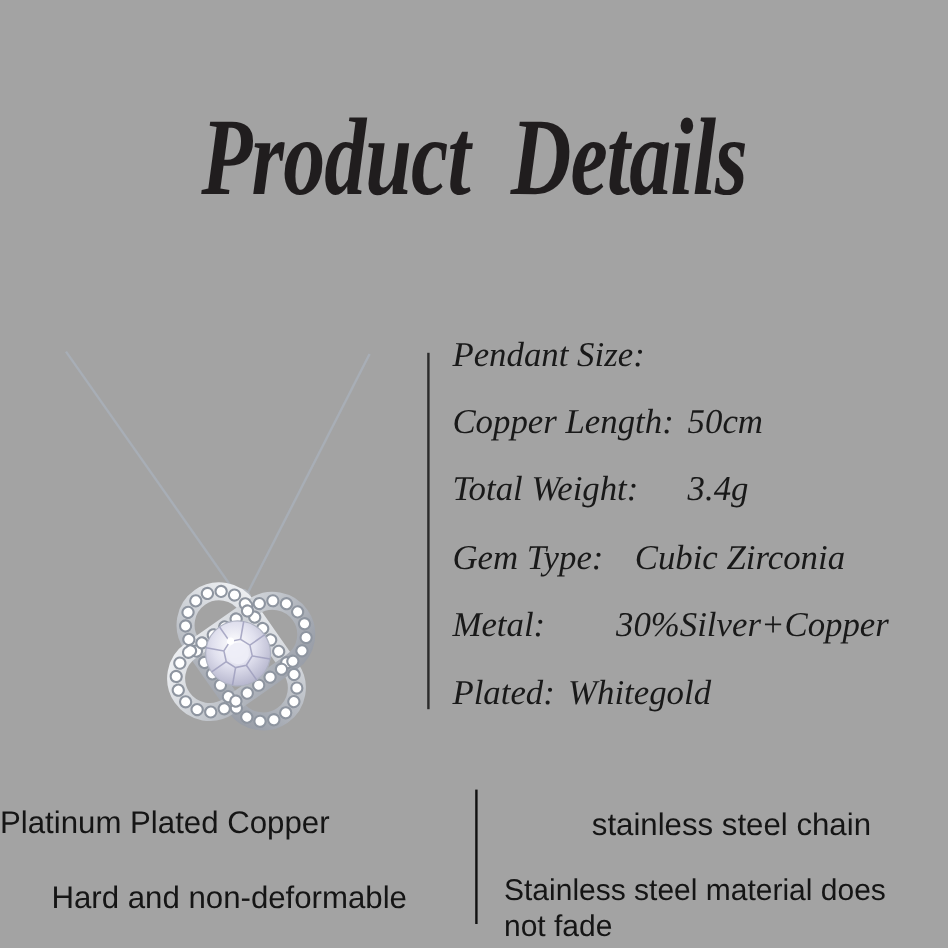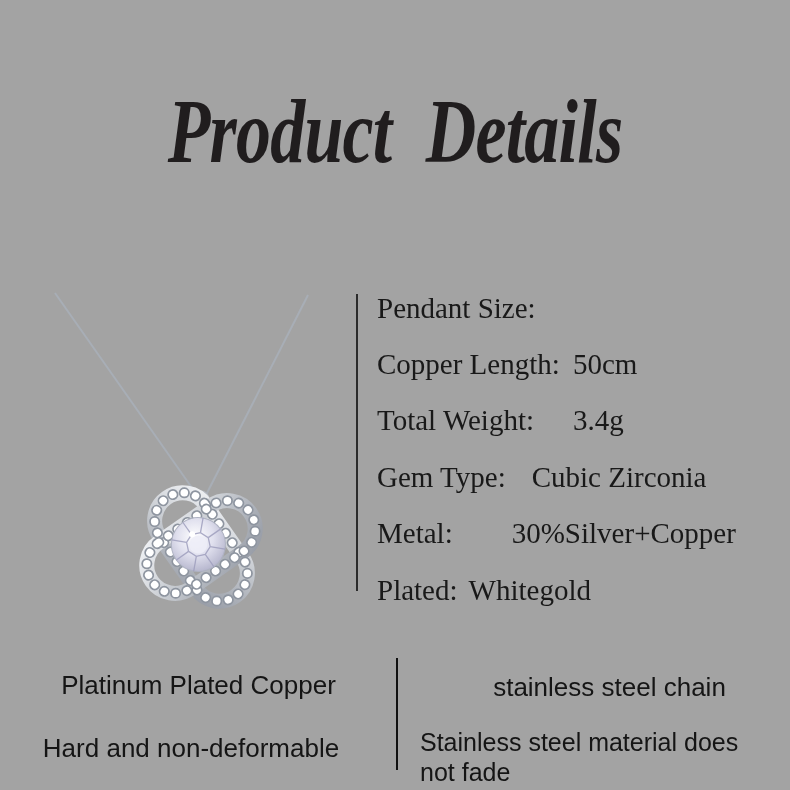--- a/index.html
+++ b/index.html
@@ -14,35 +14,35 @@
     font-style:italic;font-weight:bold;font-size:92px;line-height:1;
     color:#201d1e;word-spacing:23px;letter-spacing:-1px;
     transform:scaleX(0.76);transform-origin:50% 50%;
     white-space:nowrap;
   }
   
   .necklace-figure{position:absolute;left:20px;top:250px;width:330px;height:380px;margin:0;}
   
   .spec-divider{position:absolute;left:356px;top:294px;width:2px;height:297px;background:#2b2b2b;}
   .spec-list{
-    position:absolute;left:377px;top:280px;width:405px;margin:0;padding:0;list-style:none;
+    position:absolute;left:377px;top:268px;width:405px;margin:0;padding:0;list-style:none;font-style:italic;
   }
   .spec-row{
     height:56.4px;display:flex;align-items:center;
     font-size:29px;line-height:1;white-space:nowrap;color:#191919;
   }
   .spec-row .spec-label{display:inline-block;}
   .spec-row.col-align .spec-label{min-width:196px;}
   .spec-row.gap-md .spec-value{margin-left:26px;}
   .spec-row.gap-lg .spec-value{margin-left:59px;}
   .spec-row.gap-sm .spec-value{margin-left:11px;}
   
   .feature-strip{position:absolute;left:0;top:650px;width:790px;height:140px;font-family:"Liberation Sans",sans-serif;color:#151515;}
   .feature-divider{position:absolute;left:396px;top:8px;width:2px;height:112px;background:#111;}
-  .feature-left-1{position:absolute;left:0;top:20px;width:397px;text-align:center;font-size:26px;}
+  .feature-left-1{position:absolute;left:0;top:20px;width:397px;text-align:left;font-size:26px;}
   .feature-left-2{position:absolute;left:0;top:83px;width:382px;text-align:center;font-size:26px;}
   .feature-right-1{position:absolute;left:397px;top:22px;width:393px;text-align:center;font-size:26px;padding-left:16px;}
   .feature-right-2{position:absolute;left:420px;top:78px;width:332px;text-align:left;font-size:25px;line-height:1.18;}
 </style>
 </head>
 <body>
 
 <div class="canvas">
 
   <h1 class="page-title">Product Details</h1>

